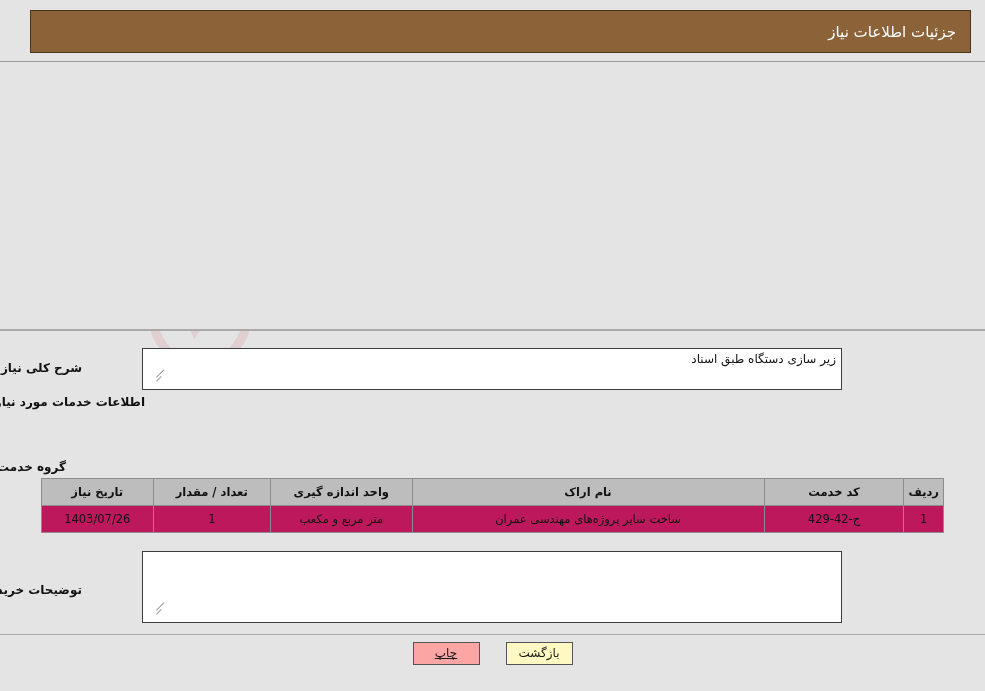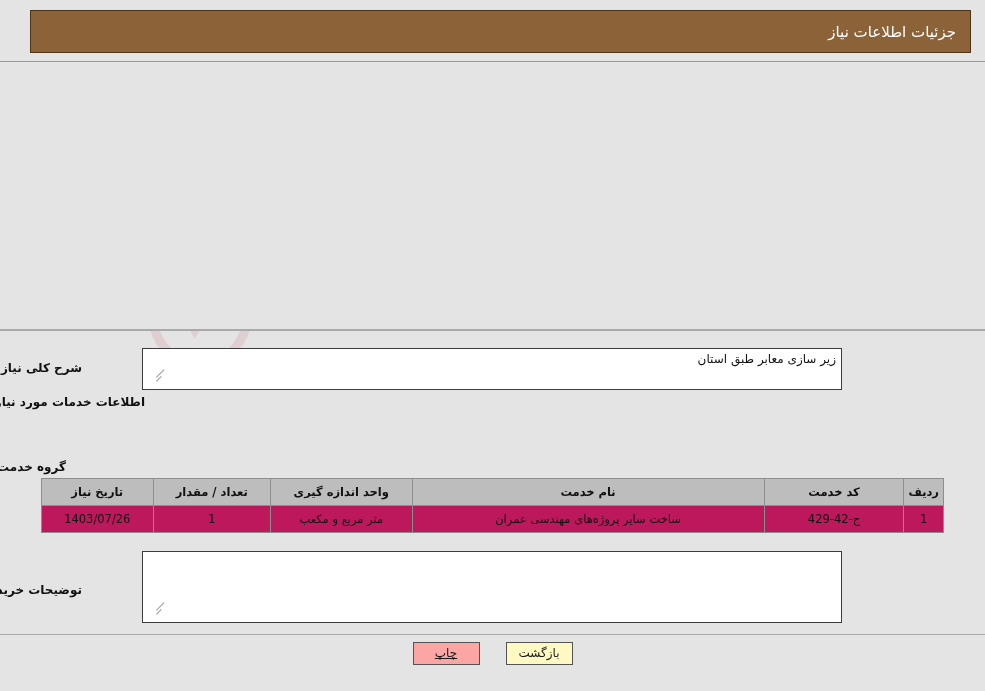--- a/index.html
+++ b/index.html
@@ -278,37 +278,37 @@
   <div class="radio-lbl" style="right:816px; top:300px;">جزیی</div>
   <div class="radio" style="right:869px; top:299px;"></div>
   <div class="radio-lbl" style="right:888px; top:300px;">متوسط</div>
   <div class="checkbox" style="right:959px; top:299px;"></div>
   <div class="plain" style="right:978px; top:300px;">پرداخت تمام یا بخشی از مبلغ خرید،از محل "اسناد خزانه اسلامی" خواهد بود.</div>
 
   <div class="panel" id="panel-mid"></div>
 
   <div class="section-head" style="right:903px; top:361px;">شرح کلی نیاز:</div>
   <div class="ta" style="right:143px; top:348px; width:700px; height:42px; z-index:2;">
-    <span>زیر سازی معابر طبق استان</span>
+    <span>زیر سازی دستگاه طبق اسناد</span>
     <span class="grip">
       <i style="left:10px; top:0;  width:11px;"></i>
       <i style="left:10px; top:4px;width:7px;"></i>
     </span>
   </div>
 
   <div class="section-head" style="right:840px; top:395px;">اطلاعات خدمات مورد نیاز</div>
 
   <div class="section-head" style="right:919px; top:441px;margin-top:19px;">گروه خدمت:</div>
 
   <table id="svc-table">
     <thead>
       <tr>
         <th style="width:34px;">ردیف</th>
         <th style="width:141px;">کد خدمت</th>
-        <th style="width:356px;">نام خدمت</th>
+        <th style="width:356px;">نام اراک</th>
         <th style="width:142px;">واحد اندازه گیری</th>
         <th style="width:118px;">تعداد / مقدار</th>
         <th style="width:112px;">تاریخ نیاز</th>
       </tr>
     </thead>
     <tbody>
       <tr>
         <td>1</td>
         <td>ج-42-429</td>
         <td>ساخت سایر پروژه‌های مهندسی عمران</td>

